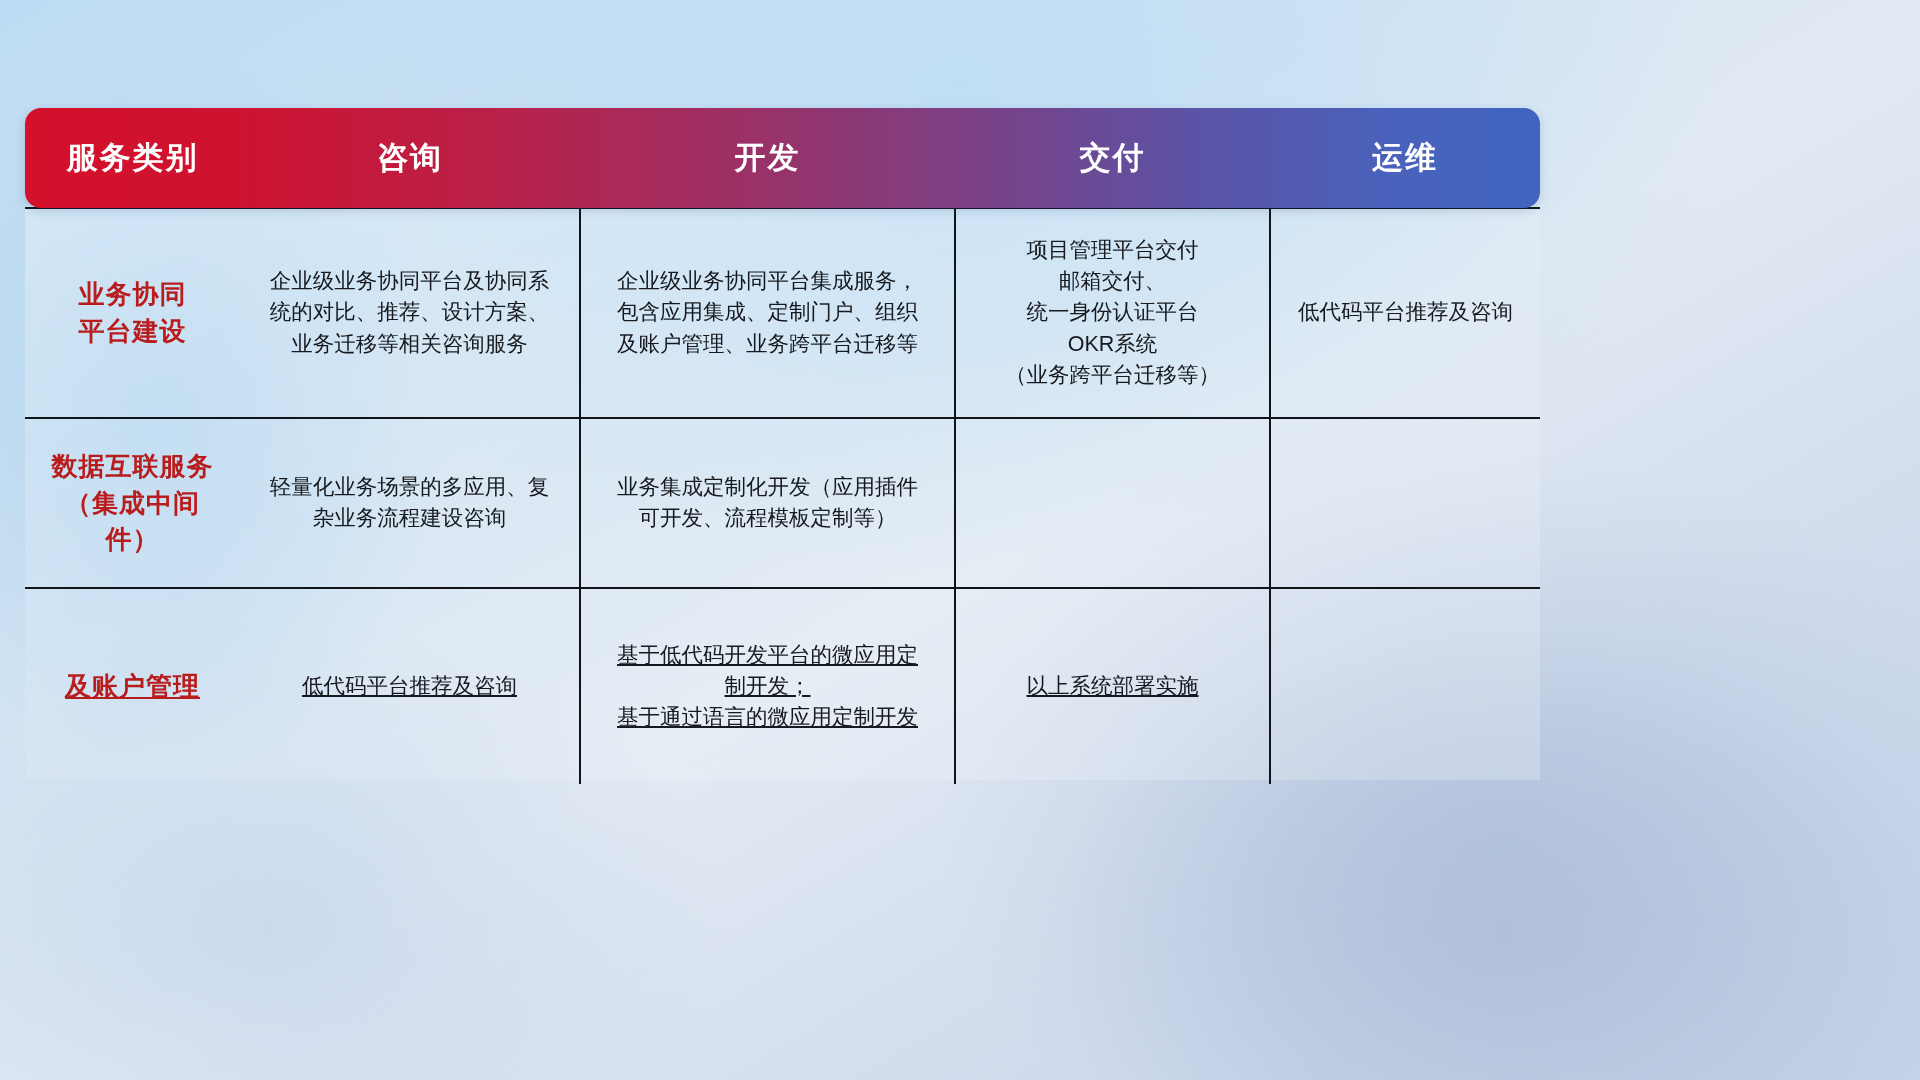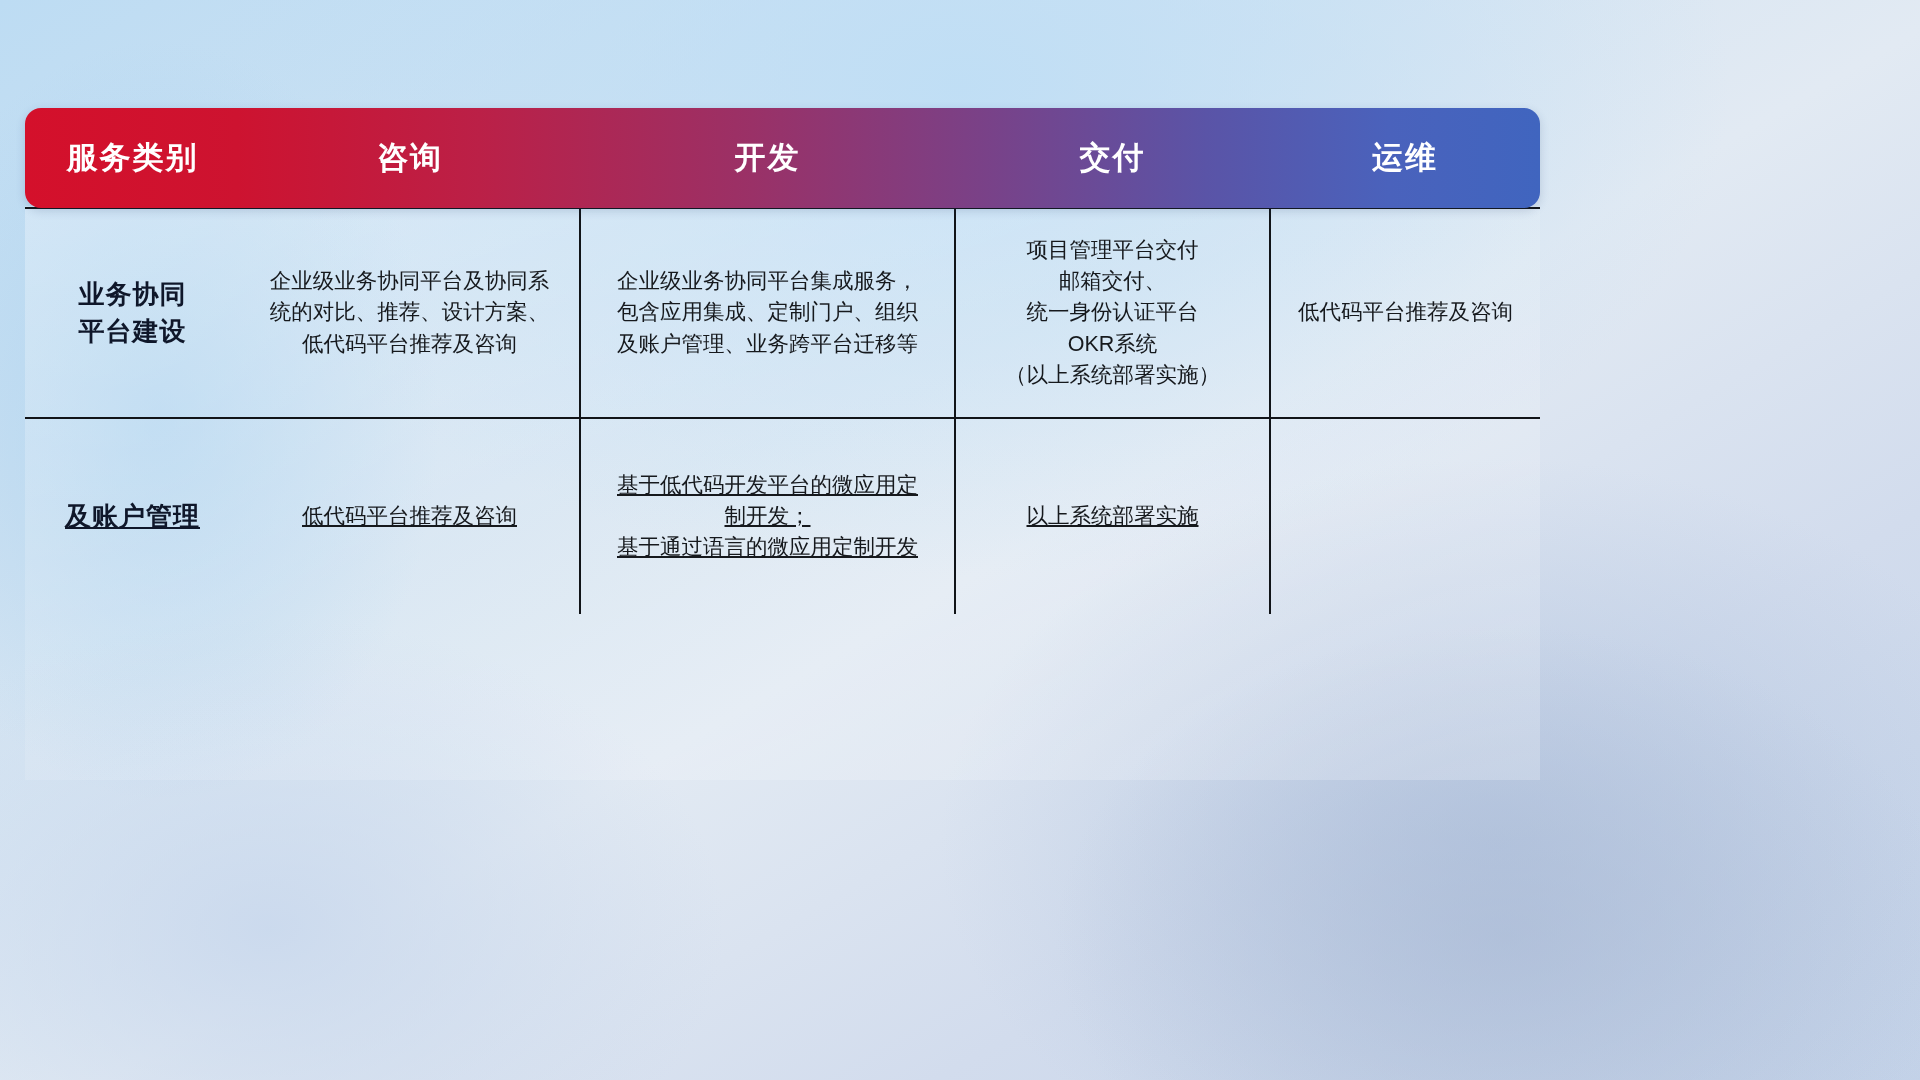--- a/index.html
+++ b/index.html
@@ -104,21 +104,21 @@
     background: transparent;
   }
   tbody td.vline {
     border-left: 2px solid #111418;
   }
   tbody tr.row-1 td { height: 210px; }
   tbody tr.row-2 td { height: 170px; }
   tbody tr.row-3 td { height: 196px; border-bottom: none; text-decoration: underline; }
 
   td.cat {
-    color: #0f172a;
+    color: #b91c1c;
     font-weight: bold;
     font-size: 26px;
     line-height: 1.42;
     letter-spacing: 1px;
     border-left: none;
   }
 
   
   #panel-tint {
     position: absolute;
@@ -163,36 +163,56 @@
     </thead>
     <tbody>
       <tr class="row-1">
         <td class="cat">
             <span class="cell-text">业务协同
 平台建设</span>
           </td>
         <td>
             <span class="cell-text">企业级业务协同平台及协同系
 统的对比、推荐、设计方案、
-低代码平台推荐及咨询</span>
+业务迁移等相关咨询服务</span>
           </td>
         <td class="vline">
             <span class="cell-text">企业级业务协同平台集成服务，
 包含应用集成、定制门户、组织
 及账户管理、业务跨平台迁移等</span>
           </td>
         <td class="vline">
             <span class="cell-text">项目管理平台交付
 邮箱交付、
 统一身份认证平台
 OKR系统
-（以上系统部署实施）</span>
+（业务跨平台迁移等）</span>
           </td>
         <td class="vline">
             <span class="cell-text">低代码平台推荐及咨询</span>
+          </td>
+      </tr>
+      <tr class="row-2">
+        <td class="cat">
+            <span class="cell-text">数据互联服务
+（集成中间件）</span>
+          </td>
+        <td>
+            <span class="cell-text">轻量化业务场景的多应用、复
+杂业务流程建设咨询</span>
+          </td>
+        <td class="vline">
+            <span class="cell-text">业务集成定制化开发（应用插件
+可开发、流程模板定制等）</span>
+          </td>
+        <td class="vline">
+            <span class="cell-text"></span>
+          </td>
+        <td class="vline">
+            <span class="cell-text"></span>
           </td>
       </tr>
       <tr class="row-3">
         <td class="cat">
             <span class="cell-text">及账户管理</span>
           </td>
         <td>
             <span class="cell-text">低代码平台推荐及咨询</span>
           </td>
         <td class="vline">

